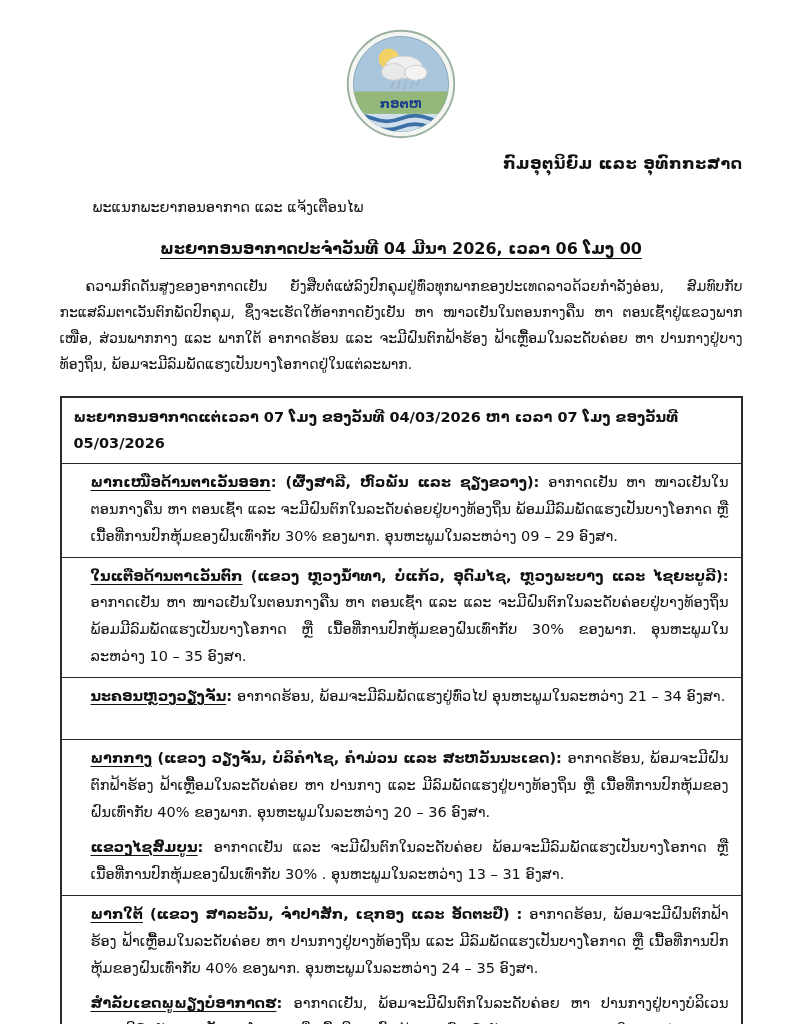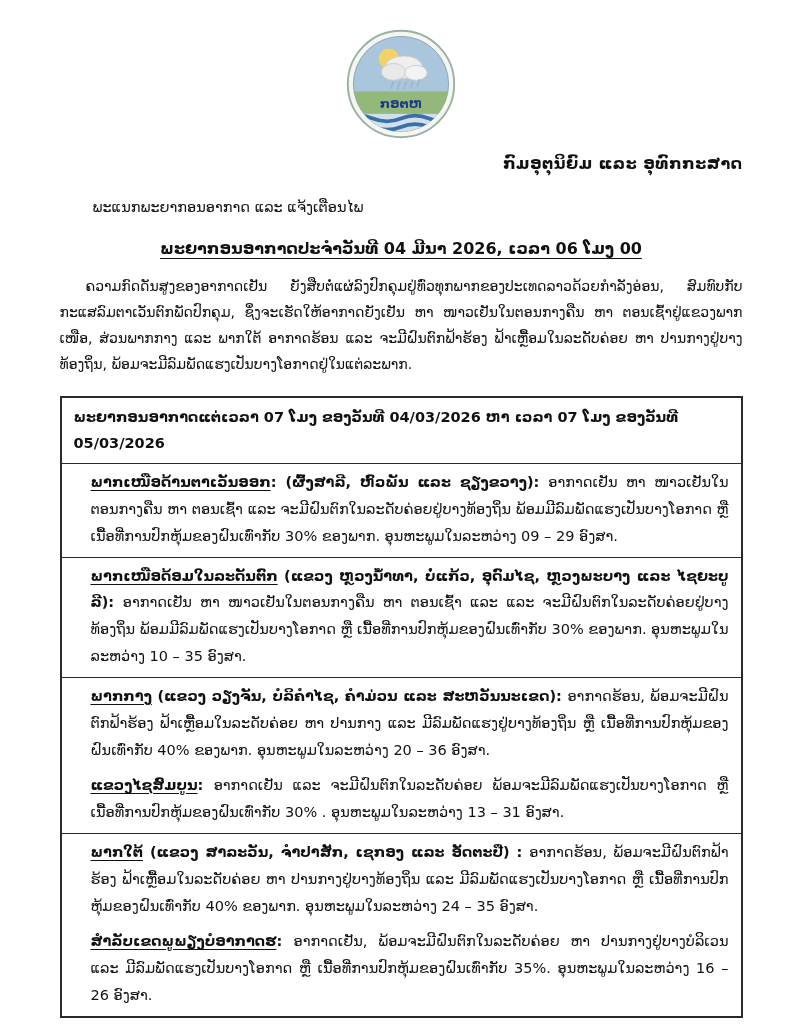--- a/index.html
+++ b/index.html
@@ -124,23 +124,26 @@
 
   <div class="wx-table">
 
     <div class="wx-row wx-header">ພະຍາກອນອາກາດແຕ່ເວລາ 07 ໂມງ ຂອງວັນທີ 04/03/2026 ຫາ ເວລາ 07 ໂມງ ຂອງວັນທີ 05/03/2026</div>
 
     <div class="wx-row">
       <p class="cellp"><span class="rname">ພາກເໜືອດ້ານຕາເວັນອອກ</span><span class="rprov">: (ຜົ້ງສາລີ, ຫົວພັນ ແລະ ຊຽງຂວາງ): </span><span>ອາກາດເຢັນ ຫາ ໜາວເຢັນໃນຕອນກາງຄືນ ຫາ ຕອນເຊົ້າ ແລະ ຈະມີຝົນຕົກໃນລະດັບຄ່ອຍຢູ່ບາງທ້ອງຖິ່ນ ພ້ອມມີລົມພັດແຮງເປັນບາງໂອກາດ ຫຼື ເນື້ອທີ່ການປົກຫຸ້ມຂອງຝົນເທົ່າກັບ 30% ຂອງພາກ. ອຸນຫະພູມໃນລະຫວ່າງ 09 – 29 ອົງສາ.</span></p>
     </div>
 
     <div class="wx-row">
-      <p class="cellp"><span class="rname">ພາກເໜືອດ້ອມໃນລະດັນຕົກ</span><span class="rprov"> (ແຂວງ ຫຼວງນໍ້າທາ, ບໍ່ແກ້ວ, ອຸດົມໄຊ, ຫຼວງພະບາງ ແລະ ໄຊຍະບູລີ): </span><span>ອາກາດເຢັນ ຫາ ໜາວເຢັນໃນຕອນກາງຄືນ ຫາ ຕອນເຊົ້າ ແລະ ແລະ ຈະມີຝົນຕົກໃນລະດັບຄ່ອຍຢູ່ບາງທ້ອງຖິ່ນ ພ້ອມມີລົມພັດແຮງເປັນບາງໂອກາດ ຫຼື ເນື້ອທີ່ການປົກຫຸ້ມຂອງຝົນເທົ່າກັບ 30% ຂອງພາກ. ອຸນຫະພູມໃນລະຫວ່າງ 10 – 35 ອົງສາ.</span></p>
+      <p class="cellp"><span class="rname">ໃນແຕືອດ້ານຕາເວັນຕົກ</span><span class="rprov"> (ແຂວງ ຫຼວງນໍ້າທາ, ບໍ່ແກ້ວ, ອຸດົມໄຊ, ຫຼວງພະບາງ ແລະ ໄຊຍະບູລີ): </span><span>ອາກາດເຢັນ ຫາ ໜາວເຢັນໃນຕອນກາງຄືນ ຫາ ຕອນເຊົ້າ ແລະ ແລະ ຈະມີຝົນຕົກໃນລະດັບຄ່ອຍຢູ່ບາງທ້ອງຖິ່ນ ພ້ອມມີລົມພັດແຮງເປັນບາງໂອກາດ ຫຼື ເນື້ອທີ່ການປົກຫຸ້ມຂອງຝົນເທົ່າກັບ 30% ຂອງພາກ. ອຸນຫະພູມໃນລະຫວ່າງ 10 – 35 ອົງສາ.</span></p>
     </div>
 
+    <div class="wx-row row-capital">
+      <p class="cellp"><span class="rname">ນະຄອນຫຼວງວຽງຈັນ</span><span class="rprov">: </span><span>ອາກາດຮ້ອນ, ພ້ອມຈະມີລົມພັດແຮງຢູ່ທົ່ວໄປ ອຸນຫະພູມໃນລະຫວ່າງ 21 – 34 ອົງສາ.</span></p>
+    </div>
 
     <div class="wx-row">
       <p class="cellp"><span class="rname">ພາກກາງ</span><span class="rprov"> (ແຂວງ ວຽງຈັນ, ບໍລິຄຳໄຊ, ຄຳມ່ວນ ແລະ ສະຫວັນນະເຂດ): </span><span>ອາກາດຮ້ອນ, ພ້ອມຈະມີຝົນຕົກຟ້າຮ້ອງ ຟ້າເຫຼື້ອມໃນລະດັບຄ່ອຍ ຫາ ປານກາງ ແລະ ມີລົມພັດແຮງຢູ່ບາງທ້ອງຖິ່ນ ຫຼື ເນື້ອທີ່ການປົກຫຸ້ມຂອງຝົນເທົ່າກັບ 40% ຂອງພາກ. ອຸນຫະພູມໃນລະຫວ່າງ 20 – 36 ອົງສາ.</span></p>
       <p class="cellp"><span class="rname">ແຂວງໄຊສົມບູນ</span><span class="rprov">: </span><span>ອາກາດເຢັນ ແລະ ຈະມີຝົນຕົກໃນລະດັບຄ່ອຍ ພ້ອມຈະມີລົມພັດແຮງເປັນບາງໂອກາດ ຫຼື ເນື້ອທີ່ການປົກຫຸ້ມຂອງຝົນເທົ່າກັບ 30% . ອຸນຫະພູມໃນລະຫວ່າງ 13 – 31 ອົງສາ.</span></p>
     </div>
 
     <div class="wx-row">
       <p class="cellp"><span class="rname">ພາກໃຕ້</span><span class="rprov"> (ແຂວງ ສາລະວັນ, ຈຳປາສັກ, ເຊກອງ ແລະ ອັດຕະປື) : </span><span>ອາກາດຮ້ອນ, ພ້ອມຈະມີຝົນຕົກຟ້າຮ້ອງ ຟ້າເຫຼື້ອມໃນລະດັບຄ່ອຍ ຫາ ປານກາງຢູ່ບາງທ້ອງຖິ່ນ ແລະ ມີລົມພັດແຮງເປັນບາງໂອກາດ ຫຼື ເນື້ອທີ່ການປົກຫຸ້ມຂອງຝົນເທົ່າກັບ 40% ຂອງພາກ. ອຸນຫະພູມໃນລະຫວ່າງ 24 – 35 ອົງສາ.</span></p>
       <p class="cellp"><span class="rname">ສຳລັບເຂດພູພຽງບໍອາກາດຮ</span><span class="rprov">: </span><span>ອາກາດເຢັນ, ພ້ອມຈະມີຝົນຕົກໃນລະດັບຄ່ອຍ ຫາ ປານກາງຢູ່ບາງບໍລິເວນ ແລະ ມີລົມພັດແຮງເປັນບາງໂອກາດ ຫຼື ເນື້ອທີ່ການປົກຫຸ້ມຂອງຝົນເທົ່າກັບ 35%. ອຸນຫະພູມໃນລະຫວ່າງ 16 – 26 ອົງສາ.</span></p>
     </div>

